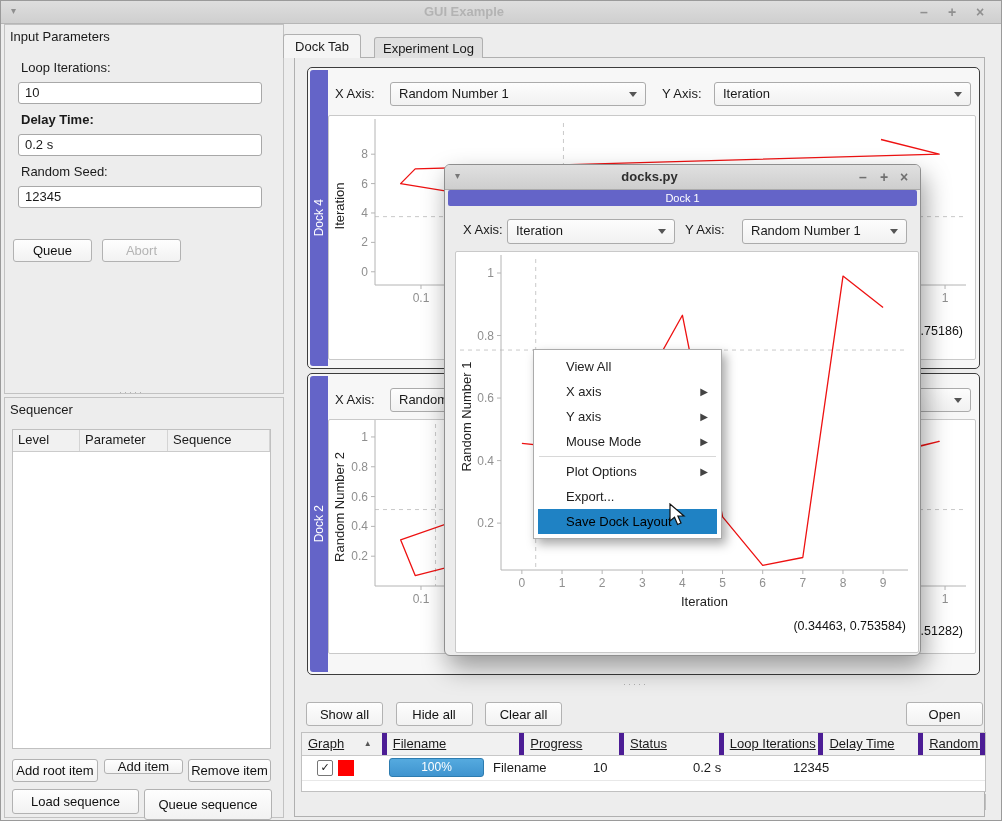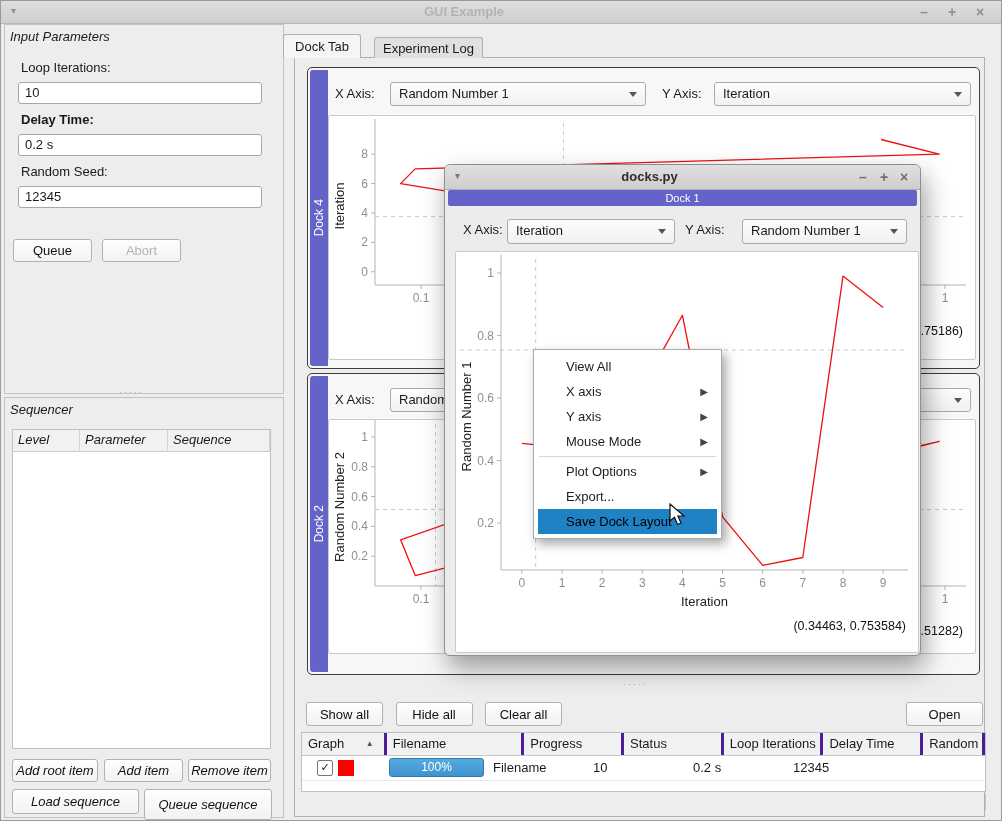--- a/index.html
+++ b/index.html
@@ -9,21 +9,21 @@
   
   #titlebar{position:absolute;left:0;top:0;right:0;height:22px;
             background:linear-gradient(#dedede,#cfcfcf);border-bottom:1px solid #b6b6b6;}
   #tb-menu-arrow{position:absolute;left:10px;top:4px;font-size:10px;color:#8f8f8f;}
   #tb-title{position:absolute;left:0;right:74px;top:3px;text-align:center;font-weight:bold;
             color:#b3b3b3;font-size:13px;}
   .tb-btn{position:absolute;top:2px;width:22px;height:18px;text-align:center;line-height:18px;
           color:#909090;font-size:14px;font-weight:bold;}
   #tb-min{right:66px}#tb-max{right:38px}#tb-close{right:10px}
   
-  .lframe{position:absolute;border:1px solid #c2c2c2;background:#ededed;box-sizing:border-box;font-style:italic;}
+  .lframe{position:absolute;border:1px solid #c2c2c2;background:#ededed;box-sizing:border-box;}
   #ip-frame{left:3px;top:23px;width:280px;height:370px;}
   #seq-frame{left:3px;top:396px;width:280px;height:421px;}
   .dock-title{position:absolute;left:5px;top:4px;font-size:13px;color:#1a1a1a;}
   .field-label{position:absolute;left:17px;font-size:13px;color:#1a1a1a;}
   .tfield{position:absolute;left:14px;width:230px;height:20px;background:#fff;
           border:1px solid #a8a8a8;border-radius:3px;padding:0 6px;line-height:20px;font-size:13px;}
   .btn{position:absolute;display:flex;align-items:center;justify-content:center;
        background:linear-gradient(#fefefe,#f2f2f2);border:1px solid #b2b2b2;border-radius:3px;
        font-size:13px;color:#111;box-sizing:border-box;}
   .btn.disabled{color:#b4b4b4;}
@@ -74,22 +74,22 @@
             box-shadow:4px 5px 10px rgba(0,0,0,.35);padding:4px;}
   .mi{height:25px;line-height:25px;padding-left:28px;font-size:13px;color:#222;position:relative;}
   .mi.hl{background:var(--menu-hl);color:#000000;}
   .mi .sub{position:absolute;right:9px;top:0;font-size:10px;color:#444;}
   .msep{height:1px;background:#d8d8d8;margin:2px 1px;}
   #cursor{position:absolute;left:668px;top:502px;z-index:70;}
   
   #results-table{position:absolute;left:300px;top:731px;width:685px;height:60px;background:#fff;
             border:1px solid #c0c0c0;box-sizing:border-box;z-index:5;}
   #res-header{display:flex;height:22px;background:#f1f1f1;border-bottom:1px solid #c8c8c8;}
-  .res-hcell{border-right:3px solid #4c1d95;padding:3px 0 0 6px;font-size:13px;box-sizing:border-box;
-             position:relative;white-space:nowrap;overflow:hidden;}
+  .res-hcell{border-right:5px solid #4c1d95;padding:3px 0 0 6px;font-size:13px;box-sizing:border-box;
+             position:relative;white-space:nowrap;overflow:hidden;text-decoration:underline;}
   #res-row{display:flex;height:24px;border-bottom:1px solid #e8e8e8;}
   .res-cell{padding:4px 0 0 6px;font-size:13px;box-sizing:border-box;position:relative;
             white-space:nowrap;overflow:hidden;}
   #hscroll{position:absolute;left:300px;top:793px;width:685px;height:16px;
            background:linear-gradient(#fafafa,#f0f0f0);border:1px solid #c0c0c0;box-sizing:border-box;}
   .sc-arrow{position:absolute;top:0;width:15px;height:14px;display:flex;align-items:center;justify-content:center;}
   .tri-l{width:0;height:0;border-top:4px solid transparent;border-bottom:4px solid transparent;border-right:5px solid #555;}
   .tri-r{width:0;height:0;border-top:4px solid transparent;border-bottom:4px solid transparent;border-left:5px solid #555;}
   #sc-thumb{position:absolute;left:628px;top:1px;width:41px;height:12px;background:#e2e2e2;
             border:1px solid #b2b2b2;border-radius:2px;}
@@ -134,21 +134,21 @@
     <div class="dock-title">Sequencer</div>
     <div id="seq-table">
       <div id="seq-header">
           <div class="seq-hcell" style="width: 67px;">Level</div>
           <div class="seq-hcell" style="width: 88px;">Parameter</div>
           <div class="seq-hcell" style="width: 102px;">Sequence</div>
         </div>
     </div>
     <div id="seq-btns">
         <div class="btn" style="left: 7px; top: 361px; width: 86px; height: 23px;">Add root item</div>
-        <div class="btn" style="left: 99px; top: 361px; width: 79px; height: 23px;">Add item</div>
+        <div class="btn" style="left: 99px; top: 361px; width: 79px; height: 15px;">Add item</div>
         <div class="btn" style="left: 183px; top: 361px; width: 83px; height: 23px;">Remove item</div>
         <div class="btn" style="left: 7px; top: 391px; width: 127px; height: 25px;">Load sequence</div>
         <div class="btn" style="left: 139px; top: 391px; width: 128px; height: 31px;">Queue sequence</div>
       </div>
   </div>
 
   <div id="tab-frame"></div>
   <div id="tabs">
       <div class="tab active" style="left: 282px; top: 33px; width: 78px; height: 24px; line-height: 24px; font-size: 13px; z-index: 6;">Dock Tab</div>
       <div class="tab inactive" style="left: 373px; top: 36px; width: 109px; height: 21px; line-height: 21px; font-size: 13px; z-index: 2;">Experiment Log</div>

